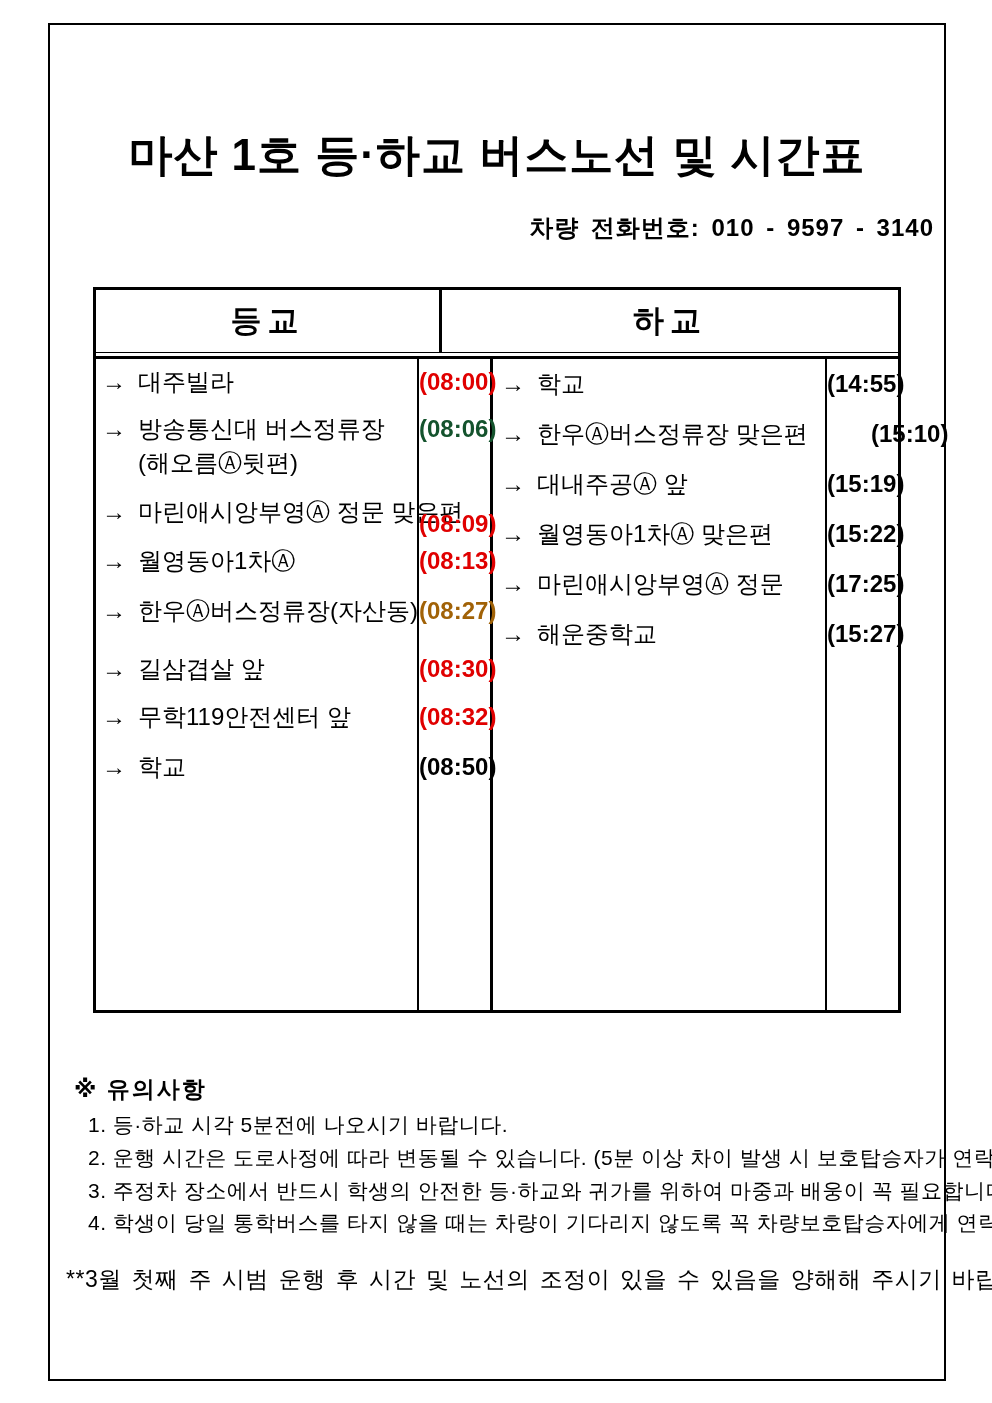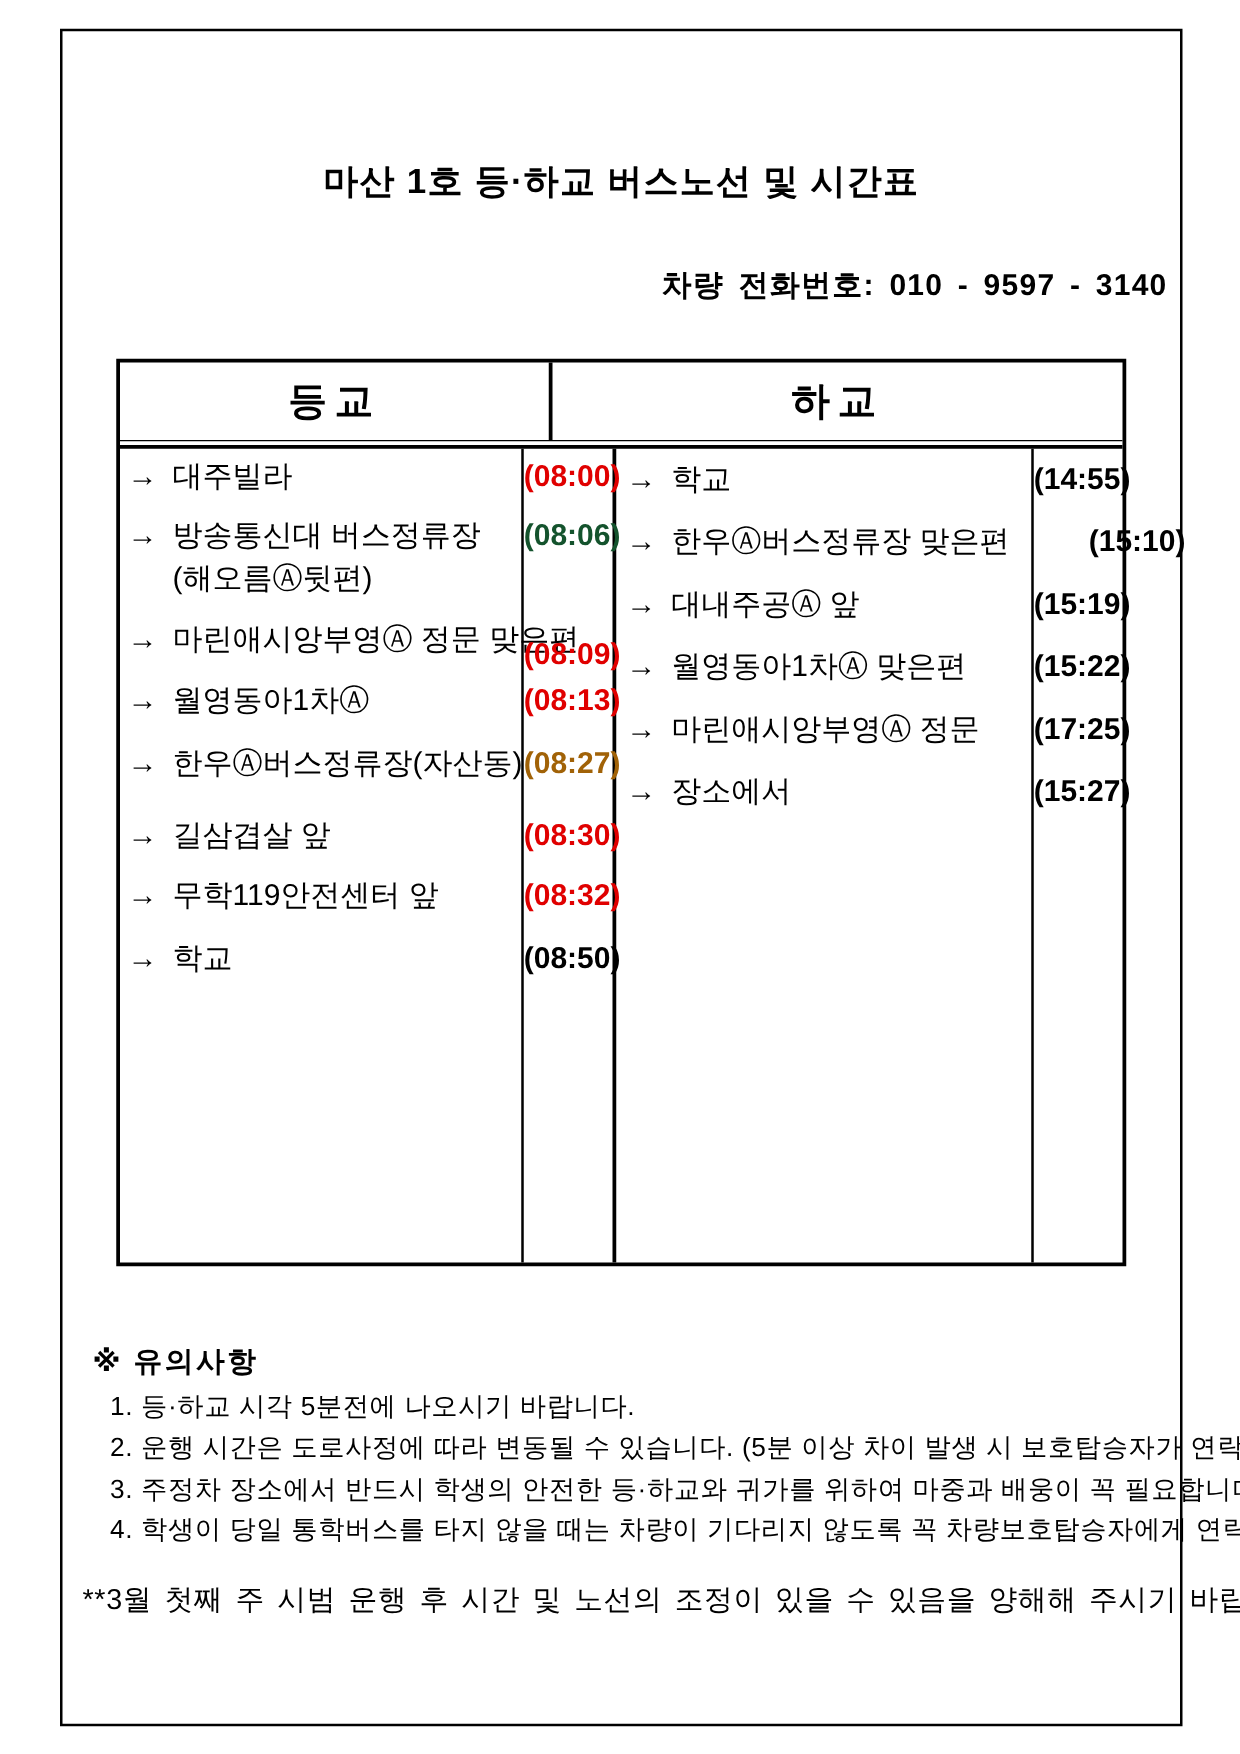--- a/index.html
+++ b/index.html
@@ -6,21 +6,21 @@
   body{
     width:992px;height:1403px;background:#ffffff;position:relative;
     font-family:"Liberation Sans","DejaVu Sans",sans-serif;color:#000;
   }
   .page-border{
     position:absolute;left:48px;top:23px;width:898px;height:1358px;
     border:2px solid #000;box-sizing:border-box;background:#fff;
   }
   .doc-title{
     position:absolute;left:48px;top:126px;width:898px;text-align:center;
-    font-size:28px;font-weight:bold;letter-spacing:1px;white-space:nowrap;
+    font-size:44px;font-weight:bold;letter-spacing:1px;white-space:nowrap;
   }
   .phone-line{
     position:absolute;right:58px;top:212px;font-size:24px;font-weight:bold;
     letter-spacing:1px;word-spacing:4px;white-space:nowrap;
   }
   .bus-table{
     position:absolute;left:93px;top:287px;width:808px;height:726px;
     border:3px solid #000;box-sizing:border-box;display:flex;flex-direction:column;
   }
   .t-header{height:62px;display:flex;border-bottom:1px solid #000;}
@@ -141,21 +141,21 @@
     <div class="entry" style="left:405px;top:160px">
       <span class="arrow">→</span>
       <span class="stop-label">월영동아1차Ⓐ 맞은편</span>
     </div>
     <div class="entry" style="left:405px;top:210px">
       <span class="arrow">→</span>
       <span class="stop-label">마린애시앙부영Ⓐ 정문</span>
     </div>
     <div class="entry" style="left:405px;top:260px">
       <span class="arrow">→</span>
-      <span class="stop-label">장소에서</span>
+      <span class="stop-label">해운중학교</span>
     </div>
 
     <div class="time pm-col" style="top: 10px; color: rgb(0, 0, 0);">(14:55)</div>
     <div class="time pm-col" style="top: 60px; color: rgb(0, 0, 0); padding-left: 44px;">(15:10)</div>
     <div class="time pm-col" style="top: 110px; color: rgb(0, 0, 0);">(15:19)</div>
     <div class="time pm-col" style="top: 160px; color: rgb(0, 0, 0);">(15:22)</div>
     <div class="time pm-col" style="top: 210px; color: rgb(0, 0, 0);">(17:25)</div>
     <div class="time pm-col" style="top: 260px; color: rgb(0, 0, 0);">(15:27)</div>
   </div>
 </div>

